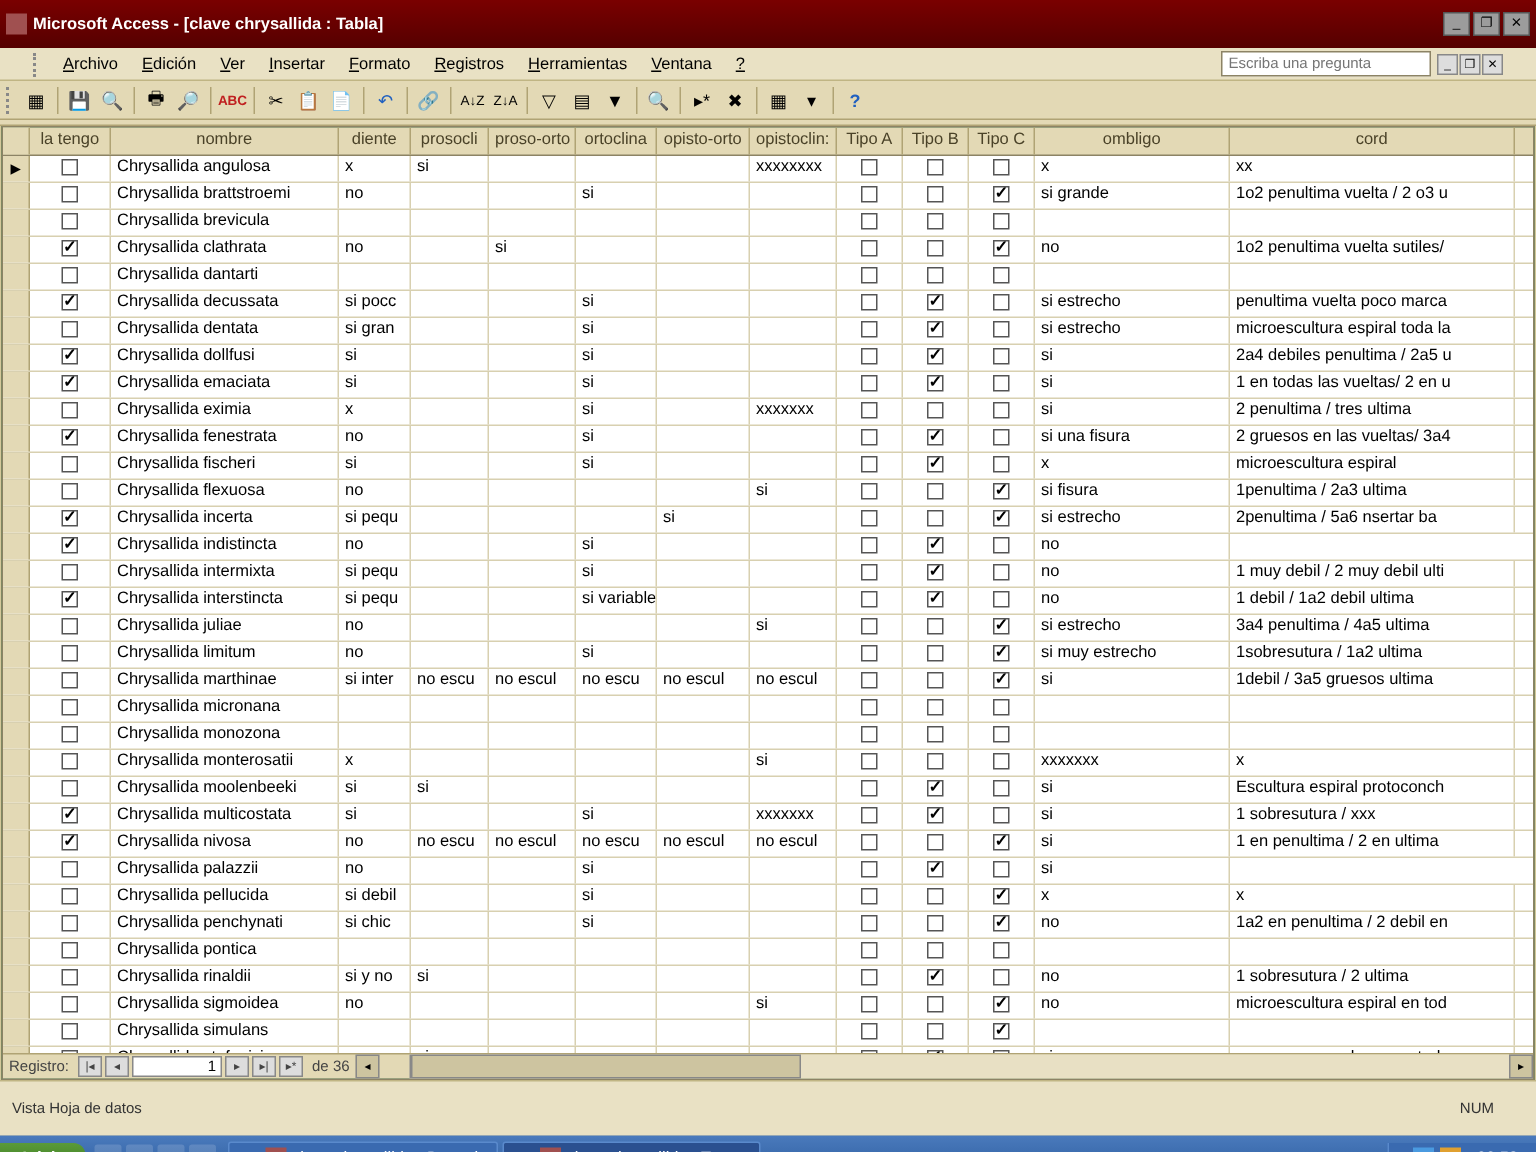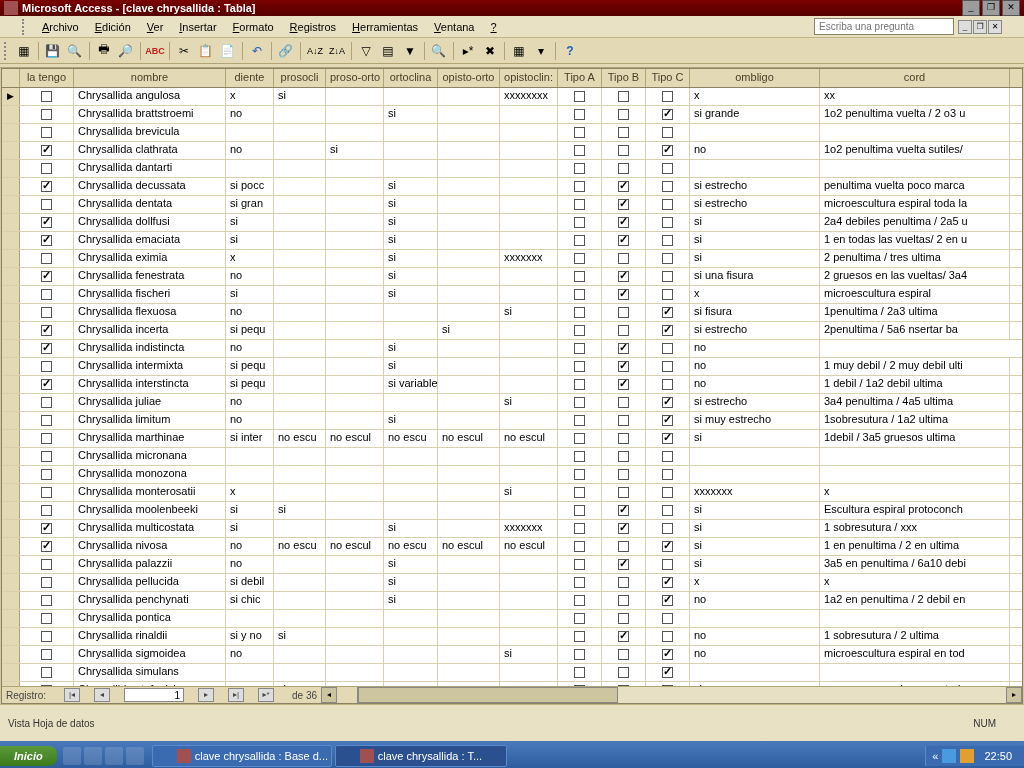--- a/index.html
+++ b/index.html
@@ -1,18 +1,18 @@
 <!DOCTYPE html>
 <html><head>
 <meta charset="utf-8">
 <style>
 * { margin: 0; padding: 0; box-sizing: border-box; font-family: Tahoma, Arial, sans-serif; }
 body { width: 1024px; height: 768px; overflow: hidden; background: #d4c99a; font-size: 11px; }
 
-.titlebar { height: 16px; background: linear-gradient(#7a0000, #550000); color: #fff; display: flex; align-items: center; padding: 0 4px; }
+.titlebar { height: 16px; background: linear-gradient(#7a0000, #550000); color: #fff; display: flex; align-items: center; padding: 16px 4px; }
 .titlebar .icon { width: 14px; height: 14px; background: #a05050; margin-right: 4px; display: inline-block; }
 .titlebar .title { flex: 1; font-size: 11px; font-weight: bold; }
 .titlebar .winbtns { display: flex; gap: 2px; }
 .titlebar .winbtn { width: 18px; height: 16px; background: #9c9c9c; border: 1px solid #555; font-size: 9px; text-align: center; line-height: 12px; color: #000; cursor: pointer; }
 
 .menubar { height: 22px; background: #e9e1c4; display: flex; align-items: center; padding: 0 22px; border-bottom: 1px solid #c0b584; }
 .menubar .grip { width: 6px; height: 16px; border-left: 2px dotted #888; margin-right: 6px; }
 .menubar .menuitem { padding: 2px 8px; cursor: pointer; }
 .menubar .menuitem u { text-decoration: underline; }
 .menubar .spacer { flex: 1; }
@@ -34,21 +34,21 @@
 .grid-body .row { display: flex; height: 18px; border-bottom: 1px solid #d8d0b0; }
 .grid-body .cell { border-right: 1px solid #d8d0b0; padding: 1px 4px; overflow: hidden; white-space: nowrap; font-size: 11px; color: #000; }
 .rowhead { width: 18px; background: #e3d9b5; border-right: 1px solid #b0a374; flex-shrink: 0; text-align: center; font-size: 9px; line-height: 17px; }
 .grid-body .rowhead { background: #e3d9b5; }
 
 .chk { width: 11px; height: 11px; border: 1px solid #555; display: inline-block; vertical-align: middle; background: #fff; position: relative; }
 .chk.on::after { content: "✓"; position: absolute; top: -3px; left: 0; font-size: 11px; font-weight: bold; }
 .cell.center { text-align: center; }
 
 .hscroll { height: 17px; background: #e3d9b5; display: flex; border-top: 1px solid #b0a374; flex-shrink: 0; }
-.hscroll .nav { display: flex; align-items: center; padding: 0 4px; gap: 14px; font-size: 10px; color: #444; }
+.hscroll .nav { display: flex; align-items: center; padding: 0 4px; gap: 2px; font-size: 10px; color: #444; }
 .hscroll .nav .lbl { margin-right: 4px; }
 .hscroll .nav .navbtn { width: 16px; height: 14px; border: 1px solid #888; background: #ddd; font-size: 8px; text-align: center; line-height: 11px; cursor: pointer; }
 .hscroll .nav .recinput { width: 60px; height: 14px; border: 1px solid #888; background: #fff; text-align: right; padding: 0 3px; font-size: 10px; }
 .hscroll .nav .count { margin-left: 4px; }
 .hscroll .track { flex: 1; background: #e8e0c4; border-left: 1px solid #888; position: relative; margin-left: 20px; }
 .hscroll .track .thumb { position: absolute; left: 0; top: 0; height: 100%; width: 260px; background: #cdc4a0; border: 1px solid #888; }
 .hscroll .arrowbtn { width: 16px; background: #cdc4a0; border: 1px solid #888; text-align: center; font-size: 8px; line-height: 14px; cursor: pointer; }
 
 .statusbar { height: 37px; background: #e9e1c4; display: flex; align-items: center; padding: 0 8px; font-size: 10px; color: #333; border-top: 1px solid #c0b584; }
 .statusbar .spacer { flex: 1; }
@@ -575,21 +575,20 @@
         <div class="cell c3">no</div>
         <div class="cell c4"></div>
         <div class="cell c5"></div>
         <div class="cell c6">si</div>
         <div class="cell c7"></div>
         <div class="cell c8"></div>
         <div class="cell c9 center"><span class="chk"></span></div>
         <div class="cell c10 center"><span class="chk on"></span></div>
         <div class="cell c11 center"><span class="chk"></span></div>
         <div class="cell c12">si</div>
-        <div class="cell c13">3a5 en penultima / 6a10 debi</div>
       </div>
       <div class="row">
         <div class="rowhead c0"></div>
         <div class="cell c1 center"><span class="chk"></span></div>
         <div class="cell c2">Chrysallida pellucida</div>
         <div class="cell c3">si debil</div>
         <div class="cell c4"></div>
         <div class="cell c5"></div>
         <div class="cell c6">si</div>
         <div class="cell c7"></div>

